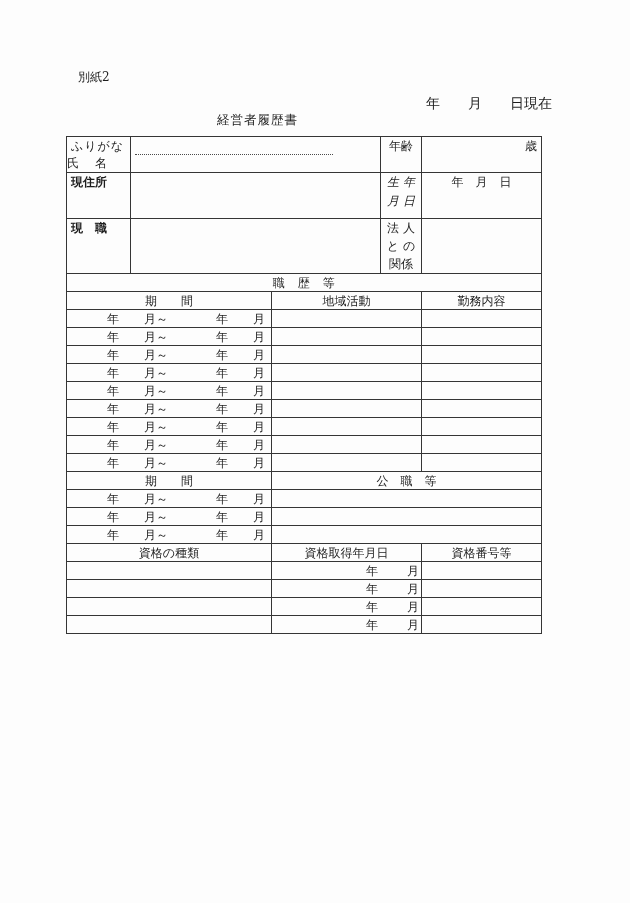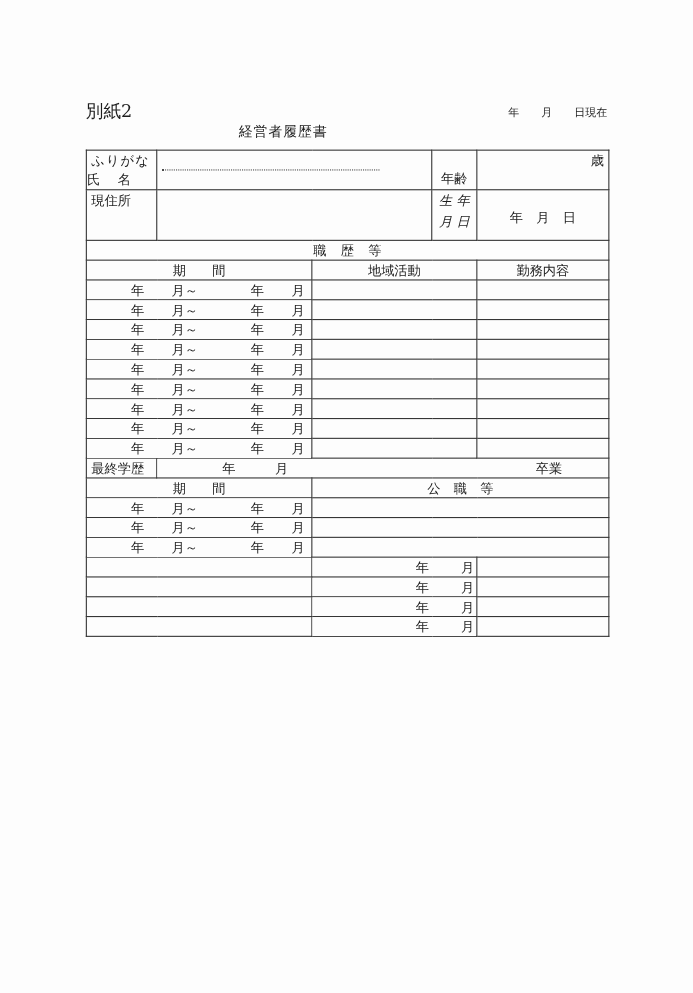--- a/index.html
+++ b/index.html
@@ -4,45 +4,45 @@
 <style>
   * { margin:0; padding:0; box-sizing:border-box; }
   html,body { width:630px; height:903px; }
   body {
     background:#fdfdfd;
     font-family:"DejaVu Serif","Liberation Serif",serif;
     color:#1d1d1d;
     position:relative;
     overflow:hidden;
   }
-  .attach   { position:absolute; left:78px;  top:91px;  font-size:16px; }
-  .dateline { position:absolute; left:78px;  top:95px;  width:474px; text-align:right; font-size:10px; }
+  .attach   { position:absolute; left:78px;  top:69px;  font-size:12px; }
+  .dateline { position:absolute; left:78px;  top:95px;  width:474px; text-align:right; font-size:14px; }
   .doctitle { position:absolute; left:217px; top:112px; font-size:12.5px; letter-spacing:1px;text-align:center; }
 
   table.form {
-    position:absolute; left:78px; top:136px;
+    position:absolute; left:66px; top:136px;
     width:475px; border-collapse:collapse; table-layout:fixed;
   }
   td {
     border:1px solid #353535;
     font-size:12px;
     vertical-align:top;
     padding:0;
     line-height:16px;
     overflow:hidden;
     background:#fdfdfd;
   }
   tr.r36 { height:36px; }
   tr.r46 { height:46px; }
   tr.r54 { height:54px; }
   tr.r18 { height:18px; }
 
   .ctr   { text-align:center; }
-  .padl  { padding-left:4px; padding-top:1px; }
-  .padt  { padding-top:17px;text-align:center; }
+  .padl  { padding-left:4px; padding-top:1px;font-weight:bold; }
+  .padt  { padding-top:1px;text-align:center; }
   .rgt   { text-align:right; padding-right:4px; padding-top:1px; }
 
   
   .furigana { padding:1px 0 0 4px; letter-spacing:1px; line-height:17px; }
   .shimei   { text-align:left; letter-spacing:2px; line-height:17px; }
   .dotted-line {
     height:18px; width:198px; margin-left:4px;
     border-bottom:1.5px dotted #4a4a4a;
   }
 
@@ -109,20 +109,30 @@
   <tr class="r46">
     <td class="padl">現住所</td>
     <td colspan="2"></td>
     <td class="mini">
       <div>生 年</div>
       <div>月 日</div>
     </td>
     <td class="ctr padt">年　月　日</td>
   </tr>
 
+  <tr class="r54">
+    <td class="padl">現　職</td>
+    <td colspan="2"></td>
+    <td class="mini3">
+      <div>法 人</div>
+      <div>と の</div>
+      <div>関係</div>
+    </td>
+    <td></td>
+  </tr>
 
   <tr class="r18">
     <td colspan="5" class="sect">職　歴　等</td>
   </tr>
   <tr class="r18">
     <td colspan="2" class="chead">期　　間</td>
     <td colspan="2" class="chead">地域活動</td>
     <td class="chead">勤務内容</td>
   </tr>
 
@@ -210,28 +220,20 @@
     <td colspan="2" class="pc">
       <span class="s1">年</span>
       <span class="s2">月～</span>
       <span class="s3">年</span>
       <span class="s4">月</span>
     </td>
     <td colspan="2"></td>
     <td></td>
   </tr>
 
-  <tr class="r18">
-    <td class="padl">最終学歴</td>
-    <td colspan="4" class="fe">
-      <span class="s1">年</span>
-      <span class="s2">月</span>
-      <span class="s3">卒業</span>
-    </td>
-  </tr>
 
   <tr class="r18">
     <td colspan="2" class="chead">期　　間</td>
     <td colspan="3" class="chead">公　職　等</td>
   </tr>
   <tr class="r18">
     <td colspan="2" class="pc">
       <span class="s1">年</span>
       <span class="s2">月～</span>
       <span class="s3">年</span>
@@ -252,20 +254,25 @@
     <td colspan="2" class="pc">
       <span class="s1">年</span>
       <span class="s2">月～</span>
       <span class="s3">年</span>
       <span class="s4">月</span>
     </td>
     <td colspan="3"></td>
   </tr>
 
   <tr class="r18">
+    <td colspan="2" class="chead">資格の種類</td>
+    <td colspan="2" class="chead">資格取得年月日</td>
+    <td class="chead">資格番号等</td>
+  </tr>
+  <tr class="r18">
     <td colspan="2"></td>
     <td colspan="2" class="qd">
       <span class="s1">年</span>
       <span class="s2">月</span>
     </td>
     <td></td>
   </tr>
   <tr class="r18">
     <td colspan="2"></td>
     <td colspan="2" class="qd">

